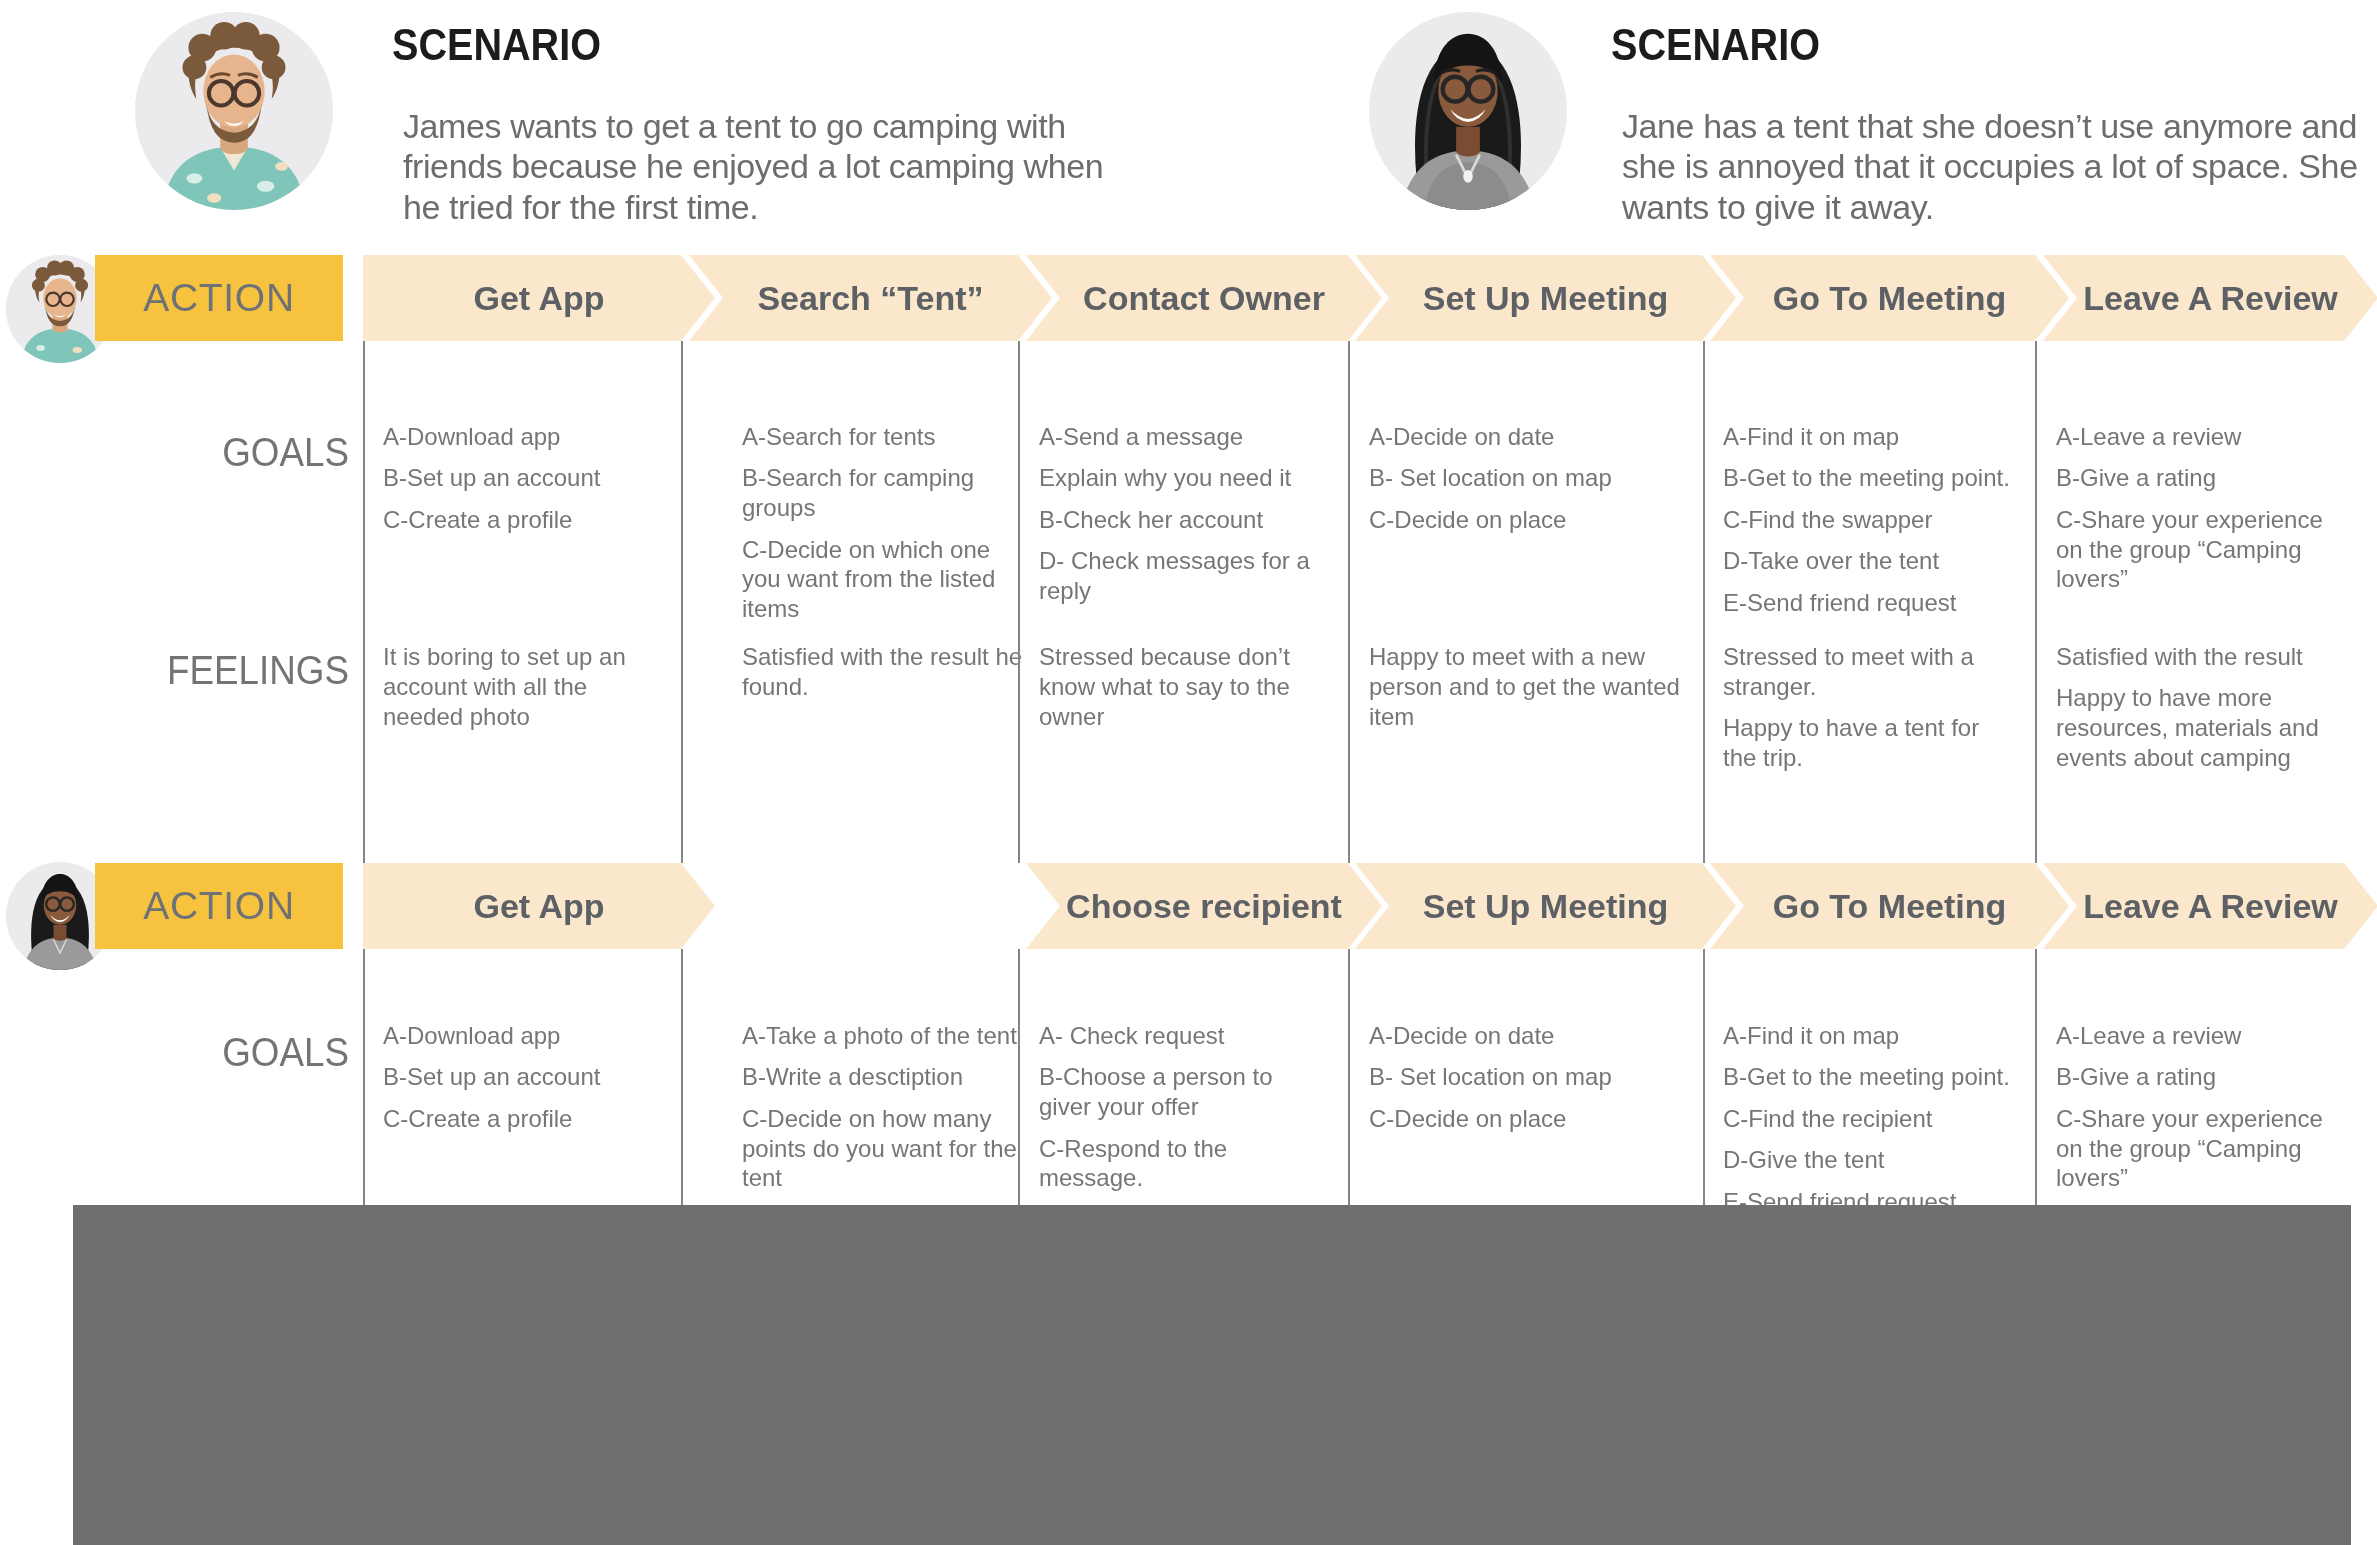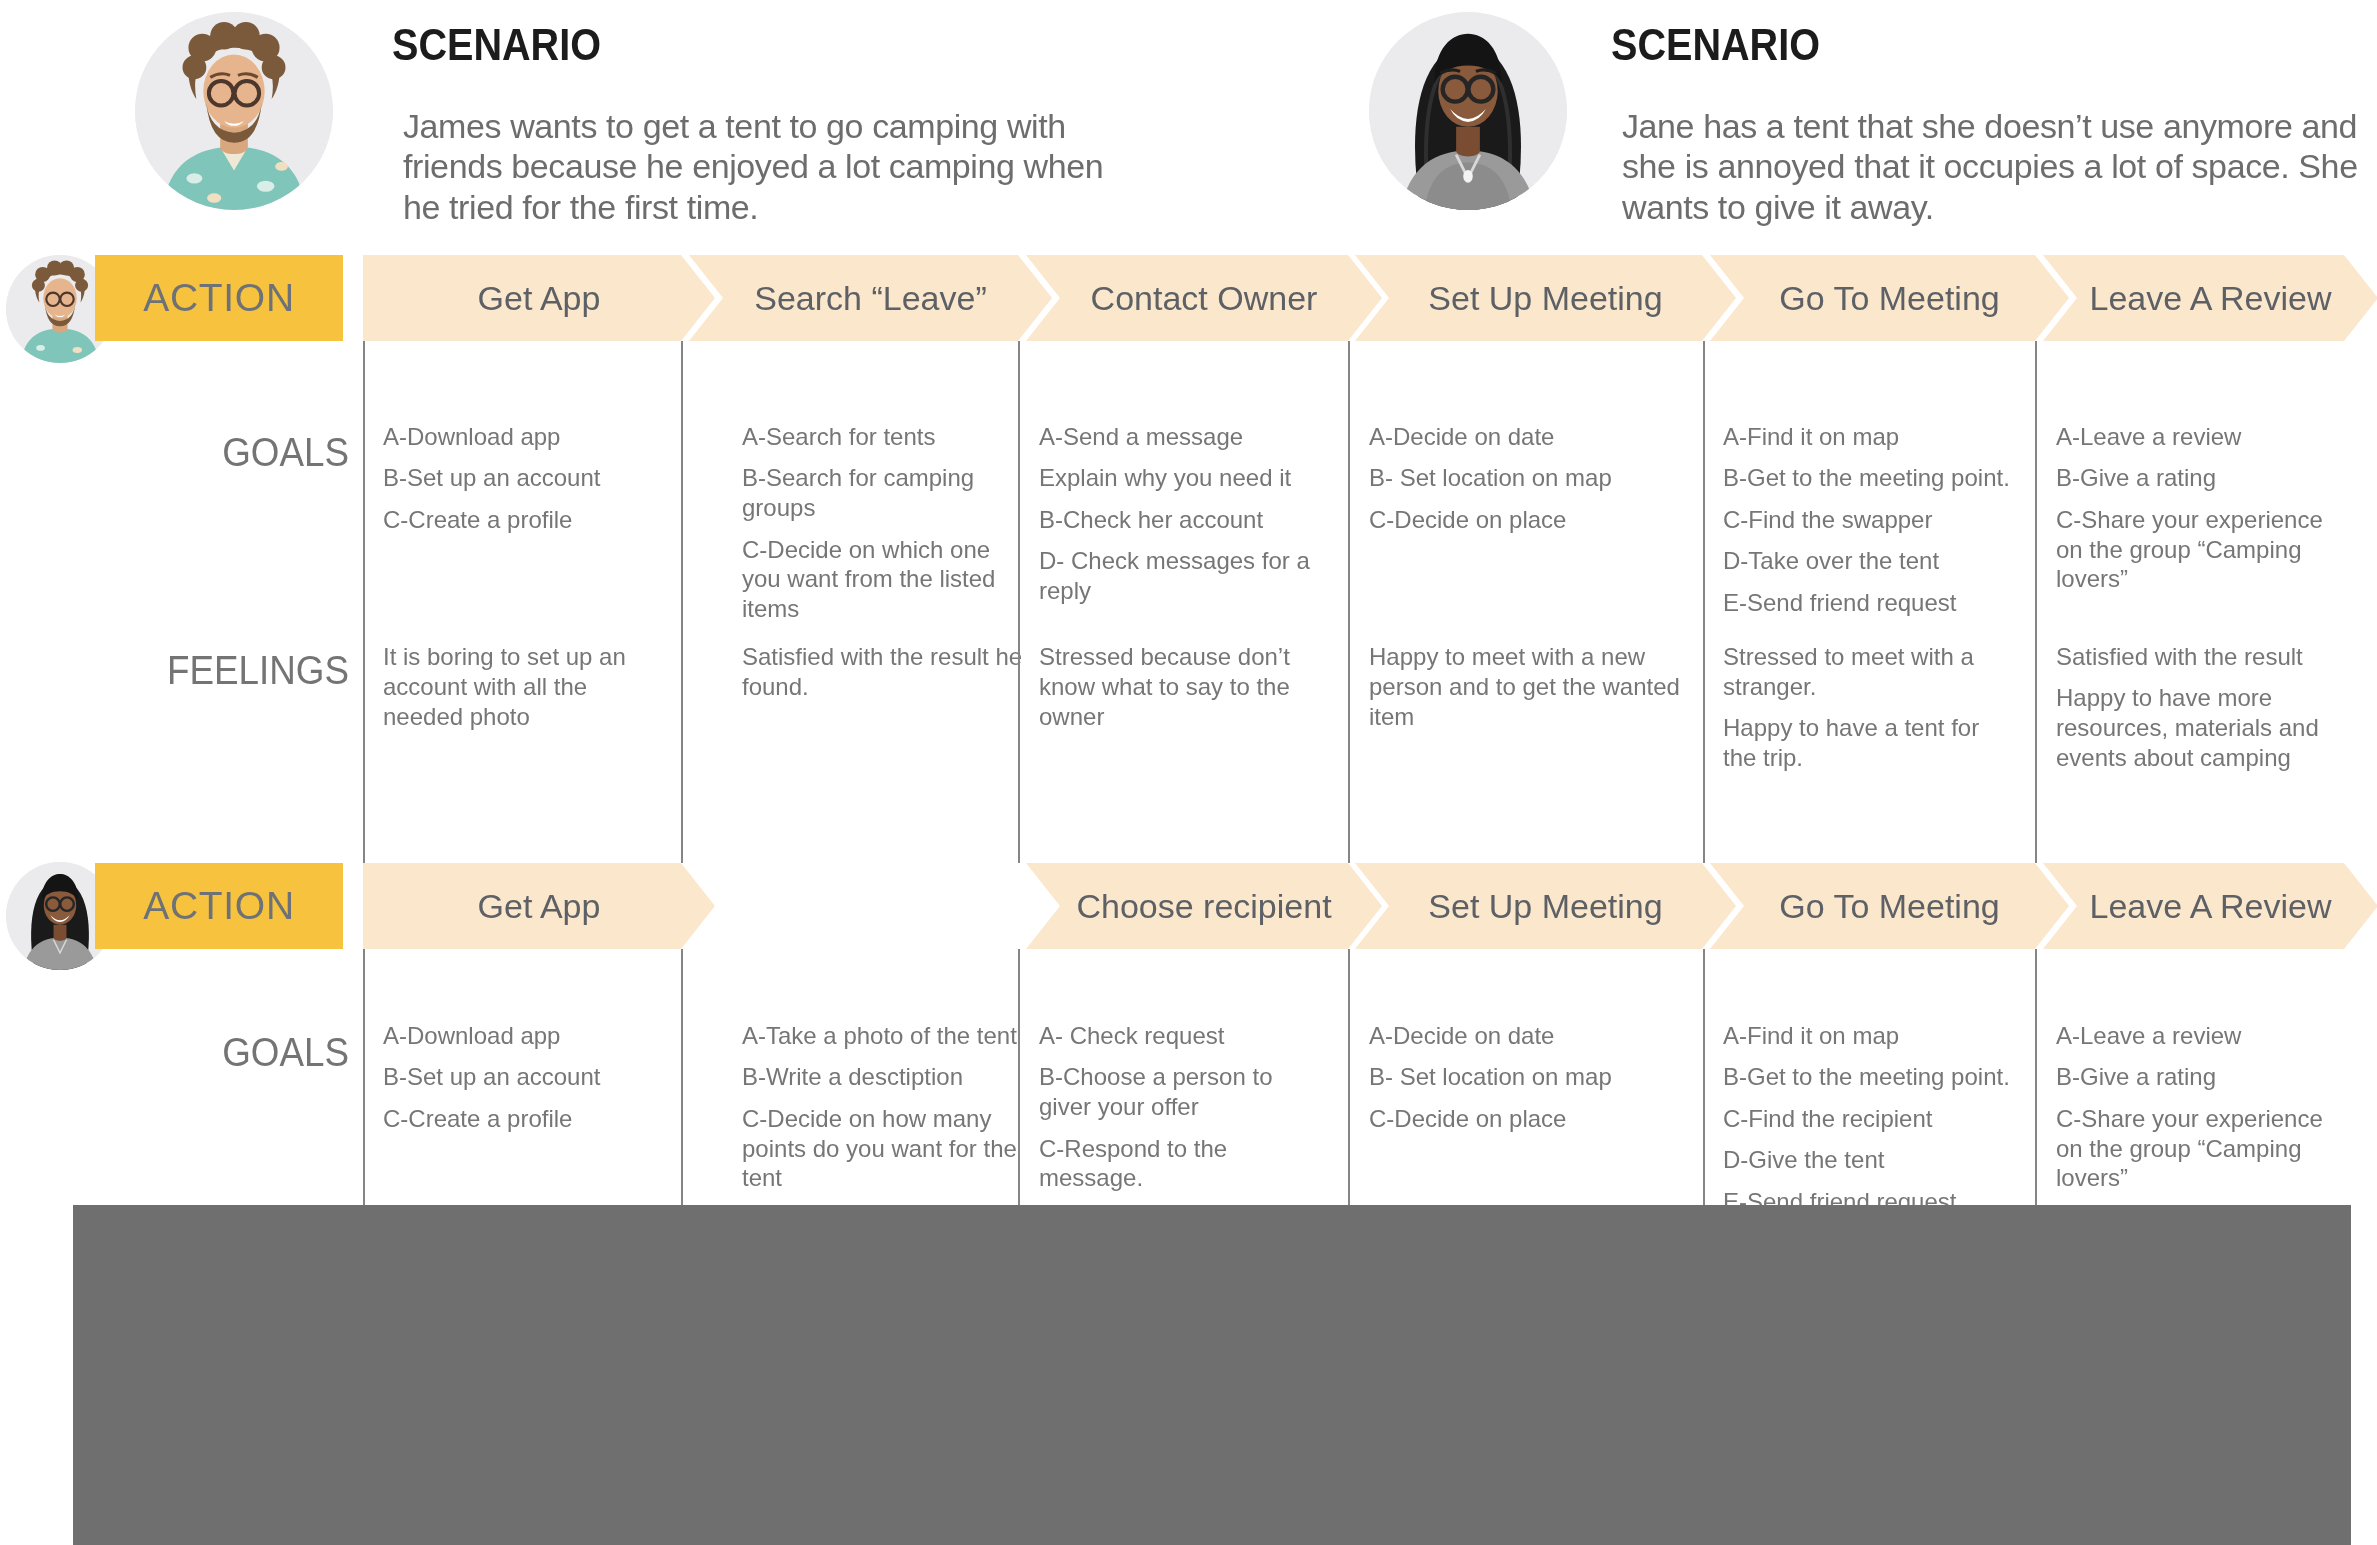--- a/index.html
+++ b/index.html
@@ -34,21 +34,21 @@
     position:absolute;left:95px;width:248px;height:86px;background:var(--action-yellow);
     display:flex;align-items:center;justify-content:center;
     font-size:39px;color:#6e7277;letter-spacing:0.7px;
   }
   .action-box.r1{top:255px;}
   .action-box.r2{top:863px;}
 
   .arrow{
     position:absolute;height:86px;background:var(--step-peach);
     display:flex;align-items:center;justify-content:center;
-    font-size:34px;font-weight:400;color:var(--step-text);
+    font-size:34px;font-weight:700;color:var(--step-text);
     clip-path:polygon(0 0,calc(100% - 34px) 0,100% 50%,calc(100% - 34px) 100%,0 100%,34px 50%);
   }
   .arrow.first{clip-path:polygon(0 0,calc(100% - 34px) 0,100% 50%,calc(100% - 34px) 100%,0 100%);}
   .arrow.r1{top:255px;}
   .arrow.r2{top:863px;}
   .arrow.c1{left:363px;width:352px;}
   .arrow.c2{left:689px;width:363px;}
   .arrow.c3{left:1026px;width:356px;}
   .arrow.c4{left:1355px;width:381px;}
   .arrow.c5{left:1710px;width:359px;}
@@ -168,21 +168,21 @@
       <path d="M45,55 Q50,58 55,55 Q53,57.5 50,57.5 Q47,57.5 45,55 Z" fill="#FFFFFF"></path>
       <circle cx="43.5" cy="41" r="6.2" fill="none" stroke="#4C372C" stroke-width="2"></circle>
       <circle cx="56.5" cy="41" r="6.2" fill="none" stroke="#4C372C" stroke-width="2"></circle>
       <line x1="49.5" y1="40.5" x2="50.5" y2="40.5" stroke="#4C372C" stroke-width="1.6"></line>
     </svg>
   </div>
   <div class="action-box r1">
     <span>ACTION</span>
   </div>
   <div class="arrow first c1 r1">Get App</div>
-  <div class="arrow c2 r1">Search “Leave”</div>
+  <div class="arrow c2 r1">Search “Tent”</div>
   <div class="arrow c3 r1">Contact Owner</div>
   <div class="arrow c4 r1">Set Up Meeting</div>
   <div class="arrow c5 r1">Go To Meeting</div>
   <div class="arrow c6 r1">Leave A Review</div>
 
   <div class="row-label gl1">GOALS</div>
   <div class="cell colc1 gt1">
       <div class="ci">A-Download app</div>
       <div class="ci">B-Set up an account</div>
       <div class="ci">C-Create a profile</div>

